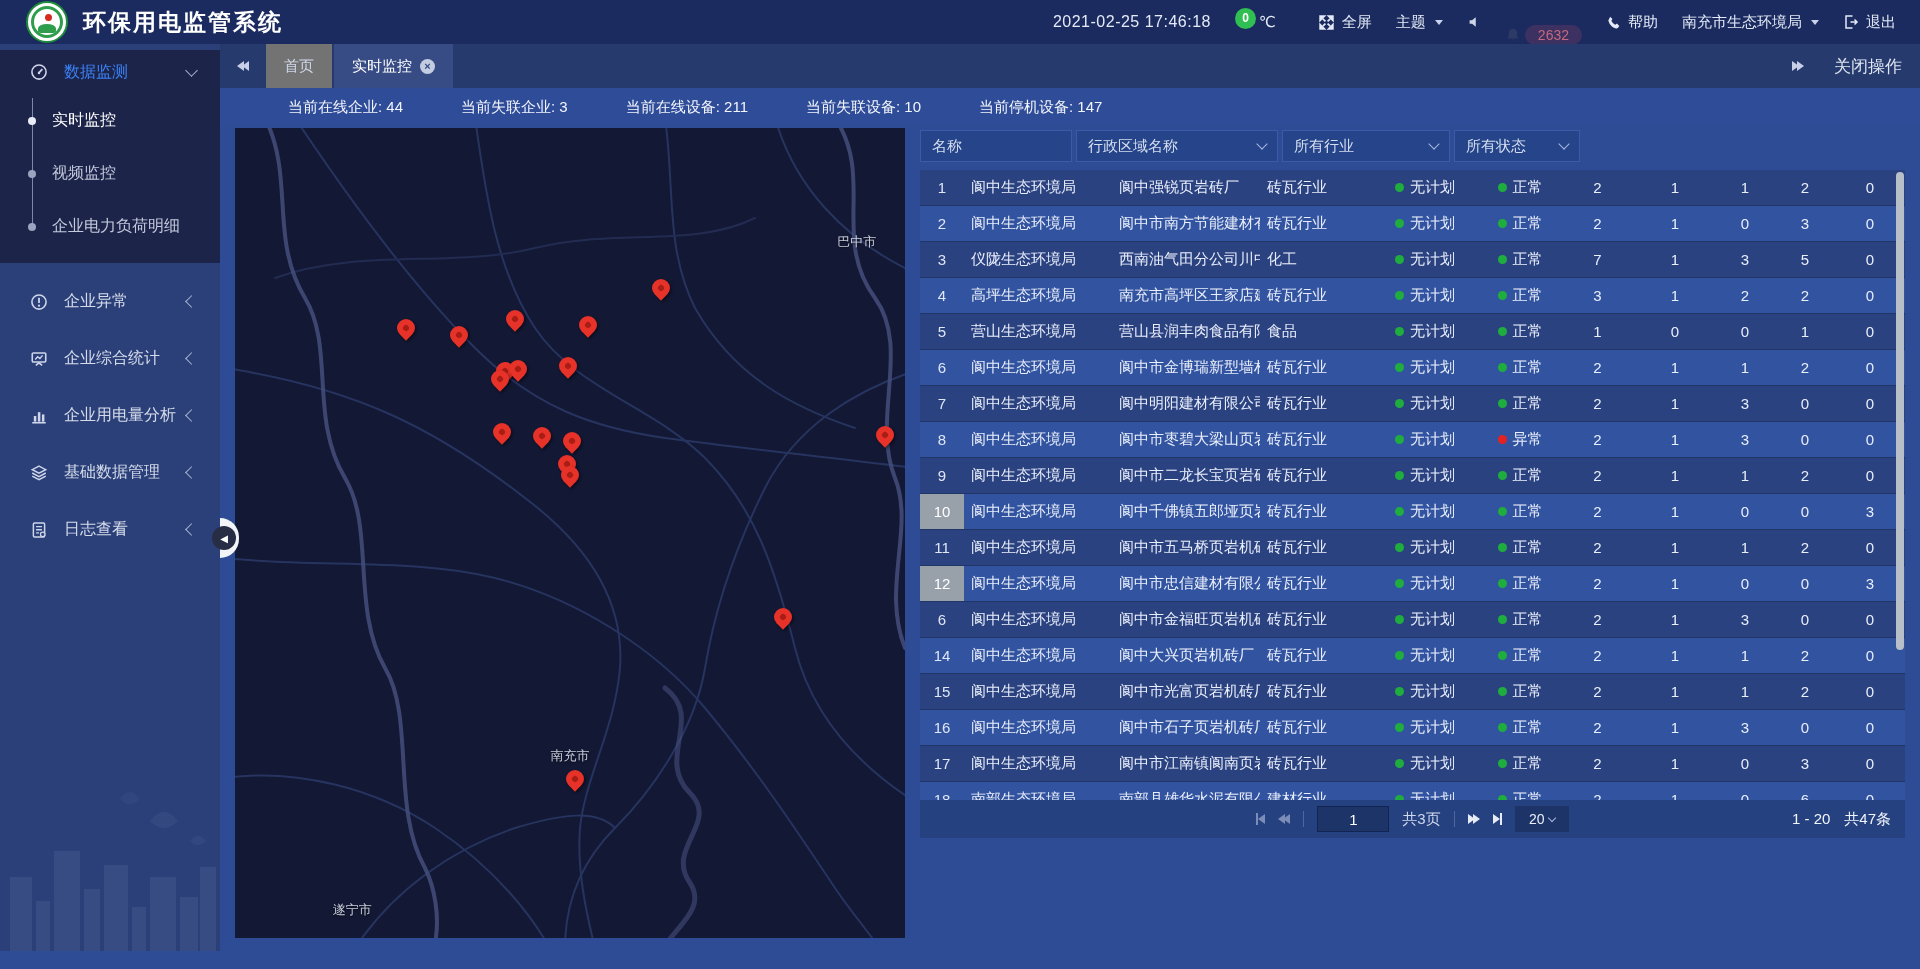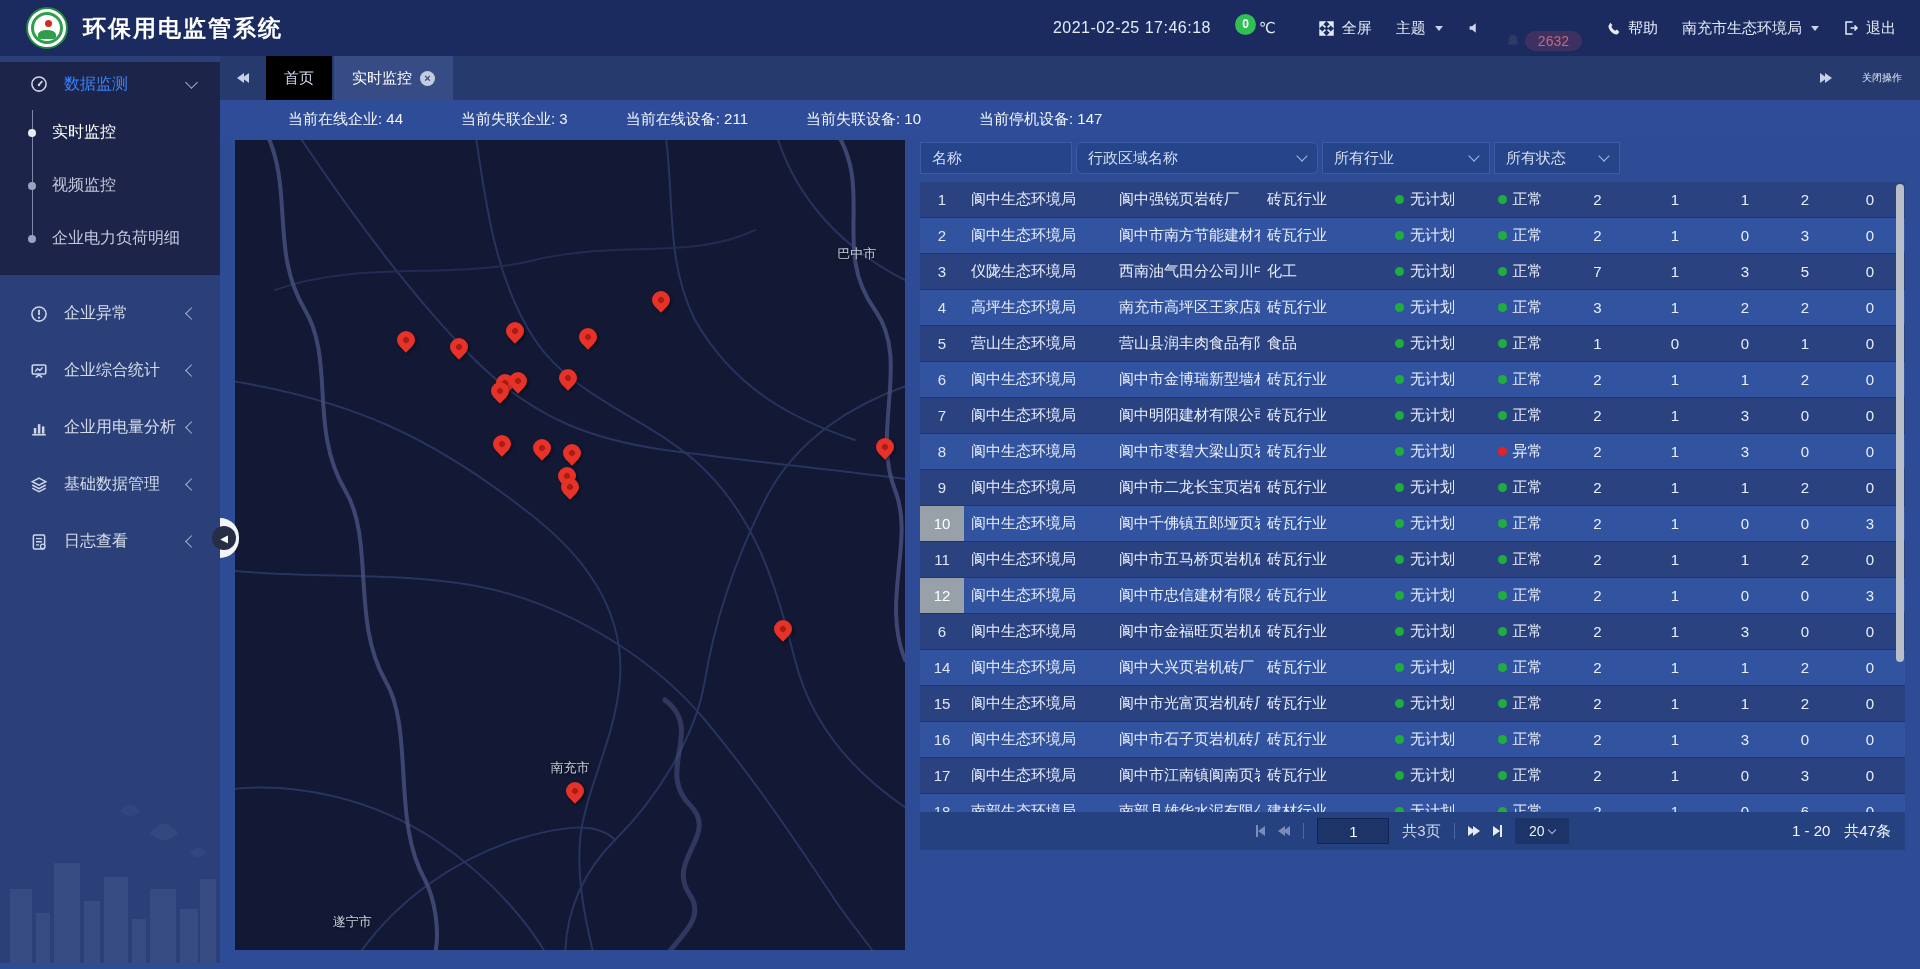--- a/index.html
+++ b/index.html
@@ -1,20 +1,20 @@
 <!DOCTYPE html>
 <html><head>
 <meta charset="utf-8">
 <style>
   * { margin:0; padding:0; box-sizing:border-box; }
   html,body { width:1920px; height:969px; overflow:hidden; }
   body { background:#2e4b96; font-family:"Liberation Sans","DejaVu Sans",sans-serif; color:#fff; position:relative; }
 
   
-  .app-header { height:56px; background:#1b2b60; display:flex; align-items:center; padding:0 24px 0 26px; }
+  .app-header { height:44px; background:#1b2b60; display:flex; align-items:center; padding:0 24px 0 26px; }
   .logo { width:42px; height:42px; border-radius:50%; background:#fff; border:2px solid #1d8a3c; display:flex; align-items:center; justify-content:center; position:relative; flex:none; }
   .logo .ring { width:32px; height:32px; border-radius:50%; border:3px solid #2f9e4c; position:relative; overflow:hidden; background:#fff; }
   .logo .hill { position:absolute; bottom:2px; left:4px; width:18px; height:9px; border-radius:50% 50% 0 0; background:#2f9e4c; }
   .logo .sun { position:absolute; top:5px; left:11px; width:7px; height:7px; border-radius:50%; background:#d42b1f; }
   .app-title { font-size:23px; font-weight:bold; letter-spacing:2px; margin-left:15px; }
   .header-right { margin-left:auto; display:flex; align-items:center; gap:24px; font-size:15px; color:#e4eaf6; }
   .hr-item { display:flex; align-items:center; gap:7px; white-space:nowrap; }
   .datetime { font-size:16px; letter-spacing:.5px; }
   .temp-circle { width:21px; height:21px; border-radius:50%; background:#2fbf53; color:#fff; font-size:12px; font-weight:bold; display:flex; align-items:center; justify-content:center; margin-top:-8px; }
   .temp-unit { font-size:15px; }
@@ -55,43 +55,43 @@
   .tab-bar { height:44px; background:#273a6e; display:flex; align-items:stretch; }
   .tab-arrows { width:46px; display:flex; align-items:center; justify-content:center; color:#c7d0e6; }
   .dbl-tri { display:flex; }
   .tri { width:0; height:0; border-top:6px solid transparent; border-bottom:6px solid transparent; }
   .tri.l { border-right:8px solid currentColor; }
   .tri.r { border-left:8px solid currentColor; }
   .tri.sm { border-top-width:5px; border-bottom-width:5px; }
   .tri.sm.l { border-right-width:7px; }
   .tri.sm.r { border-left-width:7px; }
   .vbar { width:2.5px; height:12px; background:currentColor; }
-  .tab { display:flex; align-items:center; gap:8px; padding:0 18px; font-size:15px; color:#cfd7ea; background:#000000; margin-right:2px; cursor:pointer; }
+  .tab { display:flex; align-items:center; gap:8px; padding:0 18px; font-size:15px; color:#cfd7ea; background:#737373; margin-right:2px; cursor:pointer; }
   .tab.active { background:#374b85; color:#fff; }
   .tab-close { width:15px; height:15px; border-radius:50%; background:#c3cde2; color:#34497f; font-size:11px; line-height:14px; text-align:center; font-weight:bold; }
-  .tabbar-right { margin-left:auto; display:flex; align-items:center; gap:30px; padding-right:18px; color:#dfe5f2; font-size:10px; }
+  .tabbar-right { margin-left:auto; display:flex; align-items:center; gap:30px; padding-right:18px; color:#dfe5f2; font-size:17px; }
 
   .stats-bar { height:38px; background:#2f4c99; display:flex; align-items:center; padding-left:68px; gap:58px; font-size:15px; color:#f2f5fc; }
 
   .content { flex:1; display:flex; padding:2px 15px 0 15px; gap:15px; }
 
   
   .map-pane { width:670px; height:810px; background:#131834; position:relative; overflow:hidden; flex:none; }
   .map-city { position:absolute; color:#c9cfdd; font-size:13px; transform:translate(-50%,-50%); text-shadow:0 1px 2px rgba(0,0,0,.6); white-space:nowrap; }
   .pin-wrap { position:absolute; width:0; height:0; }
   .pin { position:absolute; left:-9px; top:-21px; width:18px; height:18px; background:#e63228; border-radius:50% 50% 50% 0; transform:rotate(-45deg); box-shadow:0 2px 3px rgba(0,0,0,.45); }
   .pin::after { content:""; position:absolute; left:6px; top:6px; width:6px; height:6px; border-radius:50%; background:#a81d14; }
 
   
   .right-panel { flex:1; display:flex; flex-direction:column; min-width:0; }
   .filter-row { height:32px; display:flex; gap:4px; margin:2px 0 8px 0; font-size:15px; }
   .f-box { background:#254489; border:1px solid #3c5aa8; color:#d5def1; display:flex; align-items:center; padding:0 11px; cursor:pointer; }
   .f-input { width:152px; }
   .f-select { justify-content:space-between; }
-  .f-region { width:242px;border-radius:6px; }
+  .f-region { width:202px; }
   .f-industry { width:168px; }
   .f-status { width:126px; }
   .f-caret { width:8px; height:8px; border-right:1.6px solid #a9b8e0; border-bottom:1.6px solid #a9b8e0; transform:rotate(45deg); margin-top:-4px; }
 
   .t-header, .t-row { display:grid; grid-template-columns:44px 148px 148px 110px 110px 80px 75px 80px 60px 60px 70px; }
   .t-header { height:64px; background:#2b55ab; font-size:15px; font-weight:bold; color:#fff; grid-template-rows:34px 30px; }
   .th { display:flex; align-items:center; justify-content:center; grid-row:1/3; }
   .th-group { grid-column:9/12; grid-row:1; display:flex; align-items:flex-end; justify-content:center; font-style:italic; padding-bottom:2px; }
   .th-sub { grid-row:2; display:flex; align-items:flex-start; justify-content:center; padding-top:3px; }
 

